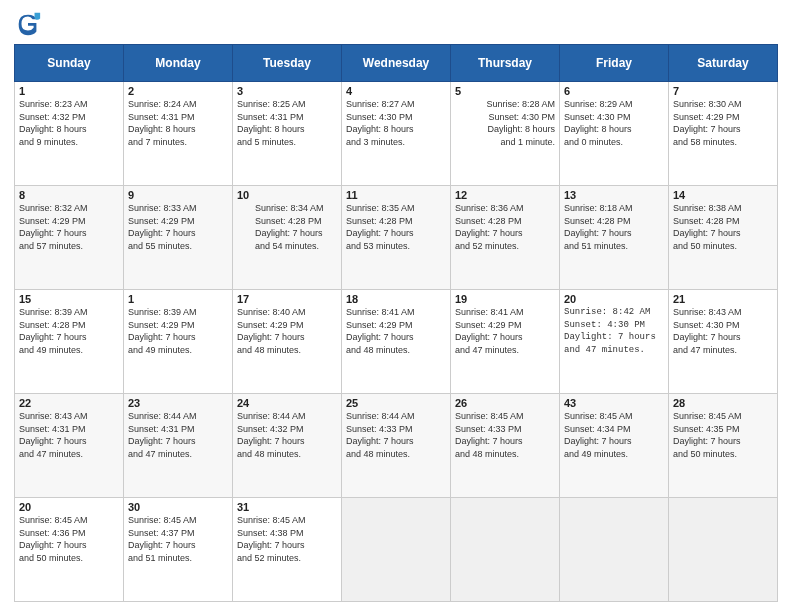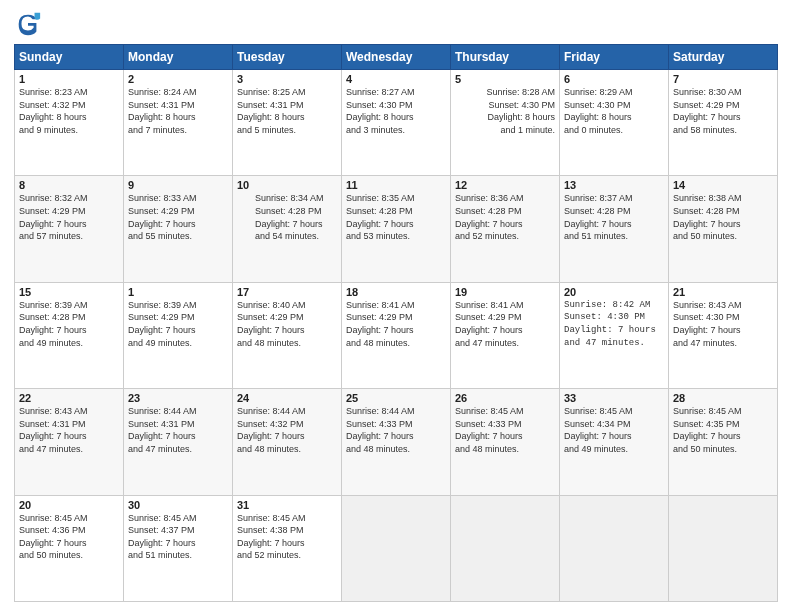--- a/index.html
+++ b/index.html
@@ -56,22 +56,22 @@
       border: 1px solid #ccc;
       border-collapse: collapse;
       width: 100%;
       table-layout: fixed;
     }
     .calendar thead tr th {
       background-color: #2563a8;
       color: #fff;
       font-size: 12px;
       font-weight: bold;
-      padding: 5px 4px;
-      text-align: left;
+      padding: 11px 4px;
+      text-align: center;
       border: 1px solid #1e4d8c;
     }
     .calendar tbody tr td {
       border: 1px solid #ccc;
       vertical-align: top;
       padding: 3px 4px;
       font-size: 9.5px;
       color: #333;
       background: #fff;
       height: 88px;
@@ -211,21 +211,21 @@
           </td>
           <td>
             <span class="day-num">12</span>
             <div class="day-info" style="white-space: pre-line;">Sunrise: 8:36 AM
 Sunset: 4:28 PM
 Daylight: 7 hours
 and 52 minutes.</div>
           </td>
           <td>
             <span class="day-num">13</span>
-            <div class="day-info" style="white-space: pre-line;">Sunrise: 8:37 AM
+            <div class="day-info" style="white-space: pre-line;">Sunrise: 8:18 AM
 Sunset: 4:28 PM
 Daylight: 7 hours
 and 51 minutes.</div>
           </td>
           <td>
             <span class="day-num">14</span>
             <div class="day-info" style="white-space: pre-line;">Sunrise: 8:38 AM
 Sunset: 4:28 PM
 Daylight: 7 hours
 and 50 minutes.</div>
@@ -312,21 +312,21 @@
 and 48 minutes.</div>
           </td>
           <td>
             <span class="day-num">26</span>
             <div class="day-info" style="white-space: pre-line;">Sunrise: 8:45 AM
 Sunset: 4:33 PM
 Daylight: 7 hours
 and 48 minutes.</div>
           </td>
           <td>
-            <span class="day-num">33</span>
+            <span class="day-num">43</span>
             <div class="day-info" style="white-space: pre-line;">Sunrise: 8:45 AM
 Sunset: 4:34 PM
 Daylight: 7 hours
 and 49 minutes.</div>
           </td>
           <td>
             <span class="day-num">28</span>
             <div class="day-info" style="white-space: pre-line;">Sunrise: 8:45 AM
 Sunset: 4:35 PM
 Daylight: 7 hours

